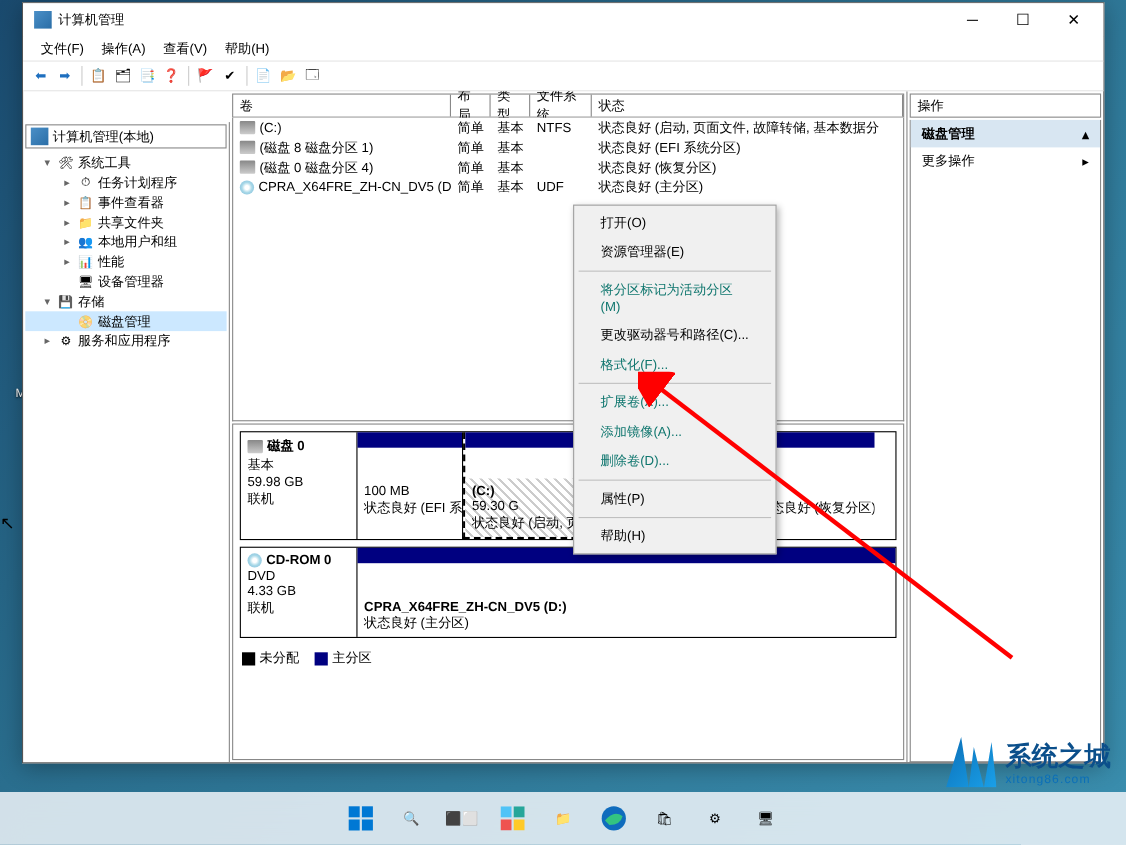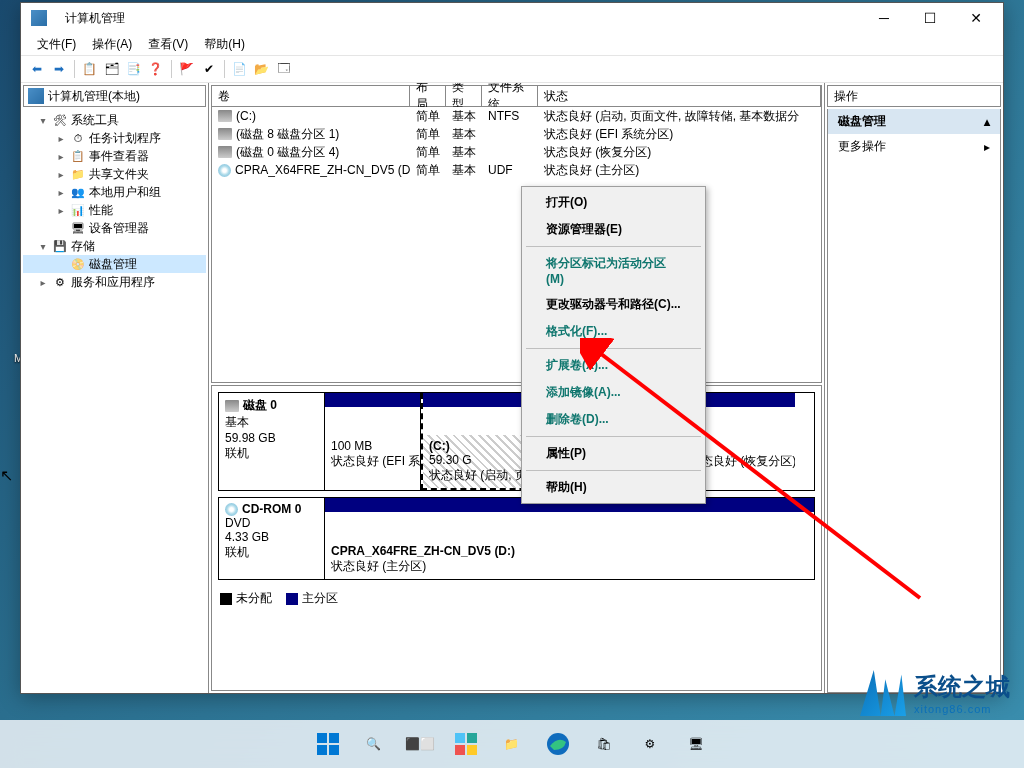--- a/index.html
+++ b/index.html
@@ -1,33 +1,33 @@
 <!DOCTYPE html>
 <html><head>
 <meta charset="utf-8">
 <style>
 * { box-sizing: border-box; margin: 0; padding: 0; font-family: "Microsoft YaHei", "Segoe UI", sans-serif; font-size: 12px; }
 html, body { width: 1024px; height: 768px; overflow: hidden; background: linear-gradient(135deg, #1a4a6e 0%, #2a6e8e 40%, #3a8eae 100%); position: relative; }
 
 .window { position: absolute; left: 20px; top: 2px; width: 984px; height: 692px; background: #fff; border: 1px solid #555; box-shadow: 0 4px 20px rgba(0,0,0,0.3); display: flex; flex-direction: column; }
-.titlebar { height: 30px; display: flex; align-items: center; padding: 0 4px; background: #fff; gap: 12px; }
+.titlebar { height: 30px; display: flex; align-items: center; padding: 0 4px; background: #fff; }
 .titlebar .app-icon { width: 16px; height: 16px; margin: 0 6px; background: linear-gradient(135deg, #4a8fc7, #2a6ea7); }
 .titlebar .title { flex: 1; font-size: 12px; color: #000; }
 .win-controls { display: flex; }
 .win-btn { width: 46px; height: 30px; display: flex; align-items: center; justify-content: center; font-size: 14px; color: #000; }
 
 .menubar { height: 22px; display: flex; align-items: flex-end; padding: 0 8px; gap: 0; background: #fff; }
 .menubar span { padding: 2px 8px; }
 
 .toolbar { height: 28px; display: flex; align-items: center; padding: 0 6px; gap: 2px; border-top: 1px solid #e5e5e5; border-bottom: 1px solid #e5e5e5; background: #fff; }
 .tool-icon { width: 20px; height: 20px; display: flex; align-items: center; justify-content: center; }
 .tool-sep { width: 1px; height: 18px; background: #ccc; margin: 0 3px; }
 
 .content { flex: 1; display: flex; overflow: hidden; }
-.tree-panel { width: 188px; border-right: 1px solid #888; overflow: hidden; }
+.tree-panel { width: 188px; border-right: 1px solid #888; overflow: hidden; margin-top: 28px; }
 .tree-header { height: 22px; display: flex; align-items: center; padding: 0 4px; border: 1px solid #888; margin: 2px; background: #fff; }
 .tree-header .app-icon { width: 16px; height: 16px; margin-right: 4px; background: linear-gradient(135deg, #4a8fc7, #2a6ea7); }
 .tree { padding: 2px; }
 .tree-item { display: flex; align-items: center; height: 18px; padding: 0 2px; cursor: default; }
 .tree-item.selected { background: #cce8ff; }
 .tree-exp { width: 12px; text-align: center; font-size: 10px; color: #666; }
 .tree-icon { width: 16px; height: 16px; margin: 0 3px; display: inline-flex; align-items: center; justify-content: center; font-size: 11px; }
 .tree-label { white-space: nowrap; }
 .indent-1 { padding-left: 14px; }
 .indent-2 { padding-left: 32px; }
@@ -66,21 +66,21 @@
 .legend { padding: 4px 8px; display: flex; gap: 14px; align-items: center; font-size: 11px; }
 .legend-box { width: 12px; height: 12px; display: inline-block; margin-right: 4px; vertical-align: middle; }
 
 .actions-panel { width: 178px; }
 .actions-header { height: 22px; border: 1px solid #888; margin: 2px; display: flex; align-items: center; padding: 0 6px; }
 .actions-body { border: 1px solid #888; border-top: none; margin: 0 2px 2px 2px; height: calc(100% - 26px); }
 .action-row { padding: 4px 10px; display: flex; align-items: center; justify-content: space-between; }
 .action-row.highlight { background: #d8e6f2; font-weight: bold; }
 
 .context-menu { position: absolute; left: 521px; top: 186px; width: 185px; background: #f0f0f0; border: 1px solid #9e9e9e; box-shadow: 2px 2px 6px rgba(0,0,0,0.3); z-index: 100; padding: 2px; }
-.ctx-item { padding: 5px 22px; color: #000; font-weight: bold; }
+.ctx-item { padding: 5px 22px; color: #000; }
 .ctx-item.disabled { color: #0f766e; }
 .ctx-sep { height: 1px; background: #bfbfbf; margin: 3px 2px; }
 
 .arrow { position: absolute; z-index: 200; pointer-events: none; }
 
 .taskbar { position: absolute; bottom: 0; left: 0; right: 0; height: 48px; background: rgba(240,244,249,0.85); backdrop-filter: blur(10px); display: flex; align-items: center; justify-content: center; gap: 6px; }
 .tb-icon { width: 40px; height: 40px; display: flex; align-items: center; justify-content: center; border-radius: 4px; }
 
 .watermark { position: absolute; right: 14px; bottom: 52px; display: flex; align-items: center; gap: 8px; z-index: 50; }
 .wm-logo { width: 46px; height: 46px; background: linear-gradient(135deg, #0b6fb8, #1aa0e8); clip-path: polygon(0 100%, 30% 0, 45% 100%, 55% 20%, 75% 100%, 90% 10%, 100% 100%); }

